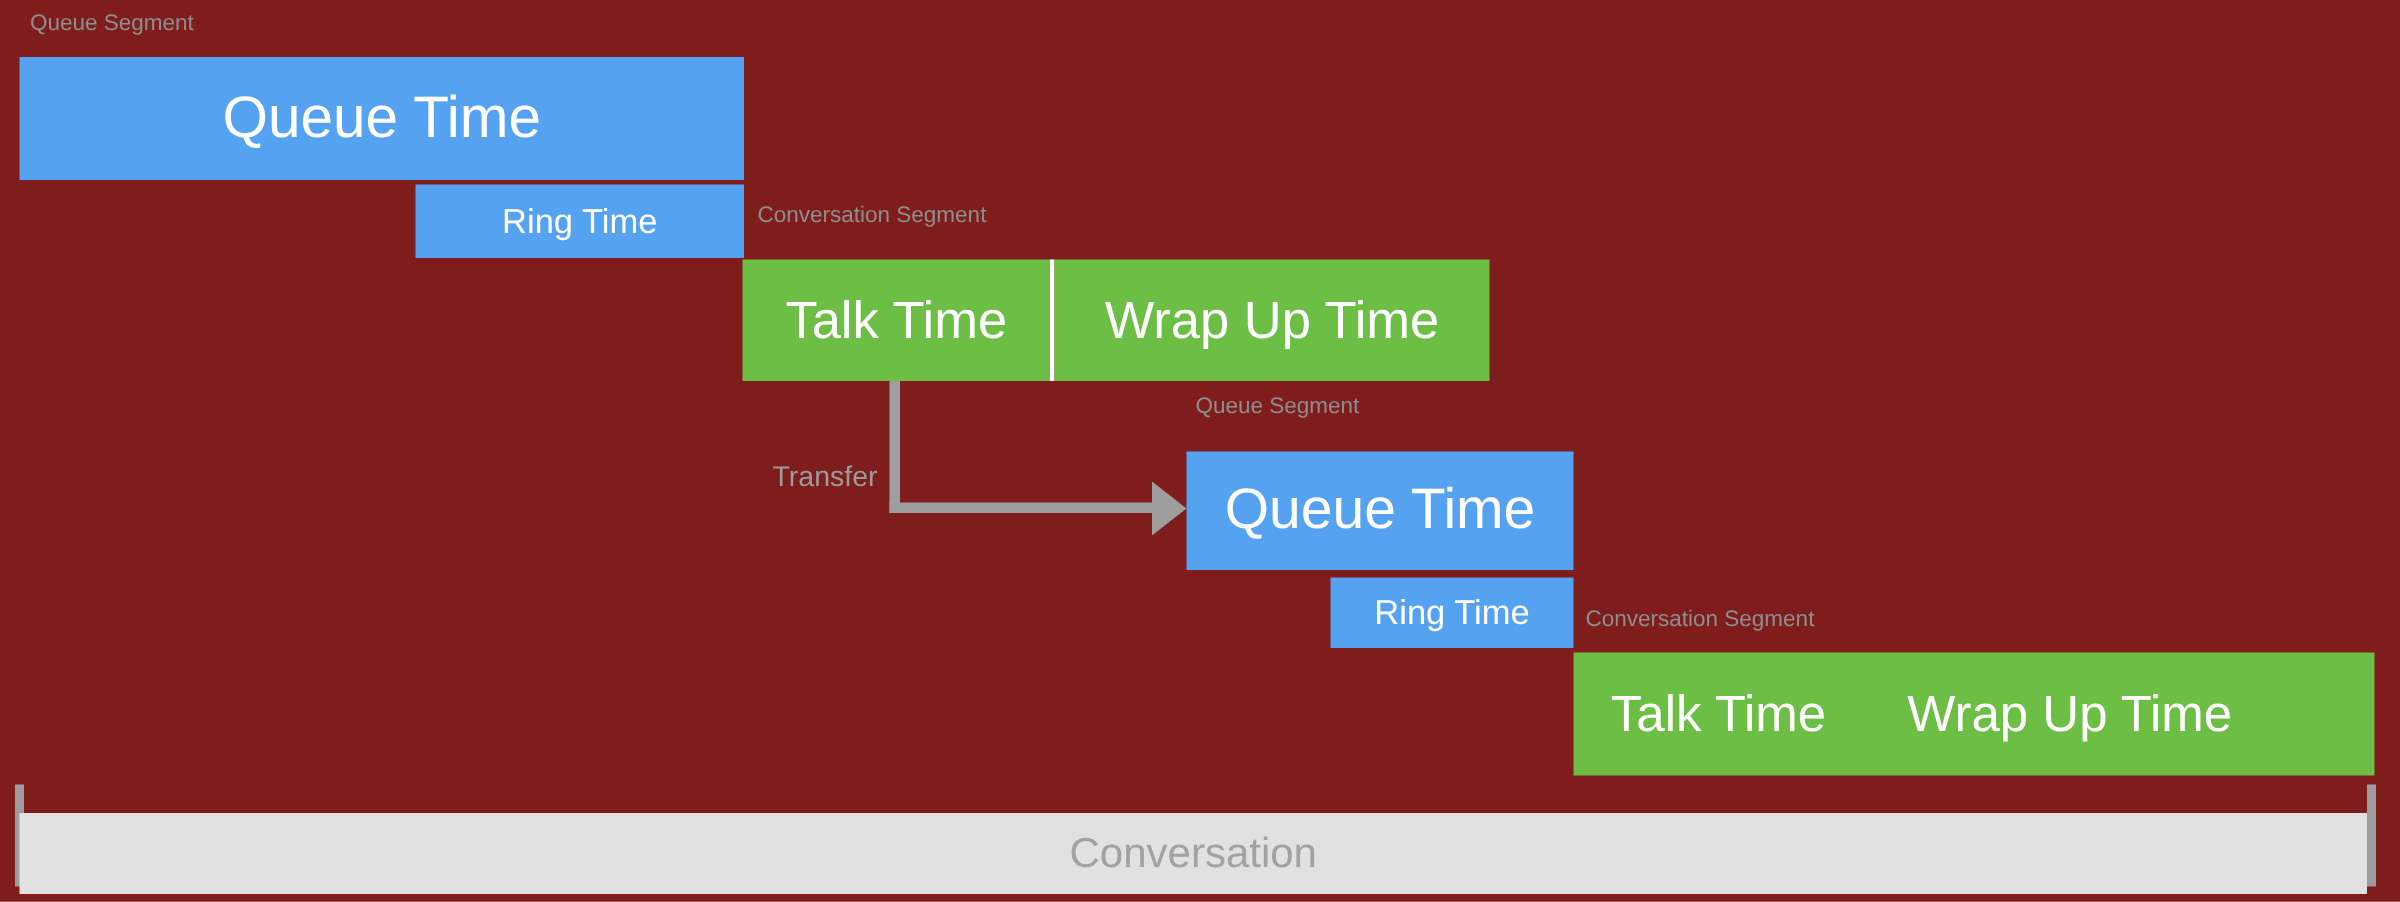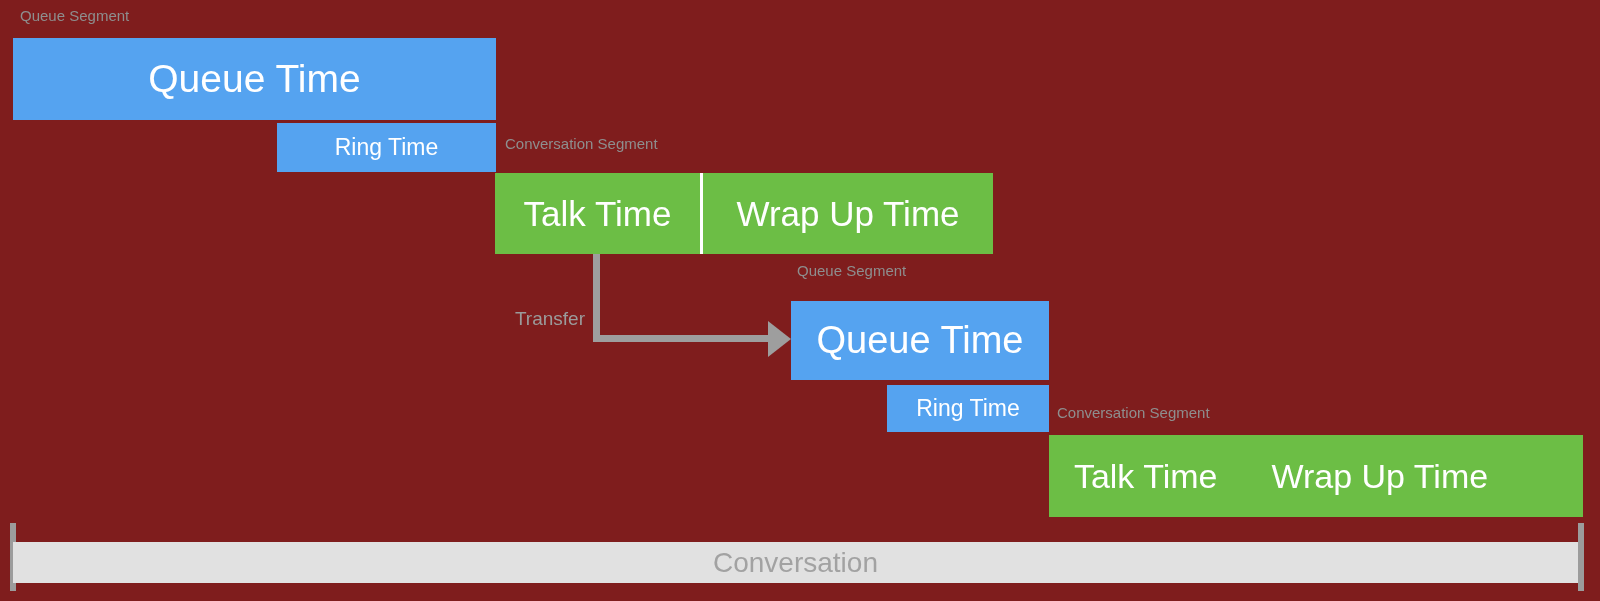--- a/index.html
+++ b/index.html
@@ -111,21 +111,21 @@
   
   .timeline-tick {
     position: absolute;
     top: 523px; width: 6px; height: 68px;
     background: #9c9c9c;
   }
   .tick-left  { left: 10px; }
   .tick-right { left: 1578px; }
   .timeline-bar {
     position: absolute;
-    left: 13px; top: 542px; width: 1565px; height: 41px;
+    left: 13px; top: 542px; width: 1565px; height: 54px;
     background: #e1e1e1;
     display: flex;
     align-items: center;
     justify-content: center;
     font-size: 28px;
     color: #a2a2a2;
     white-space: nowrap;
   }
 </style>
 </head>

